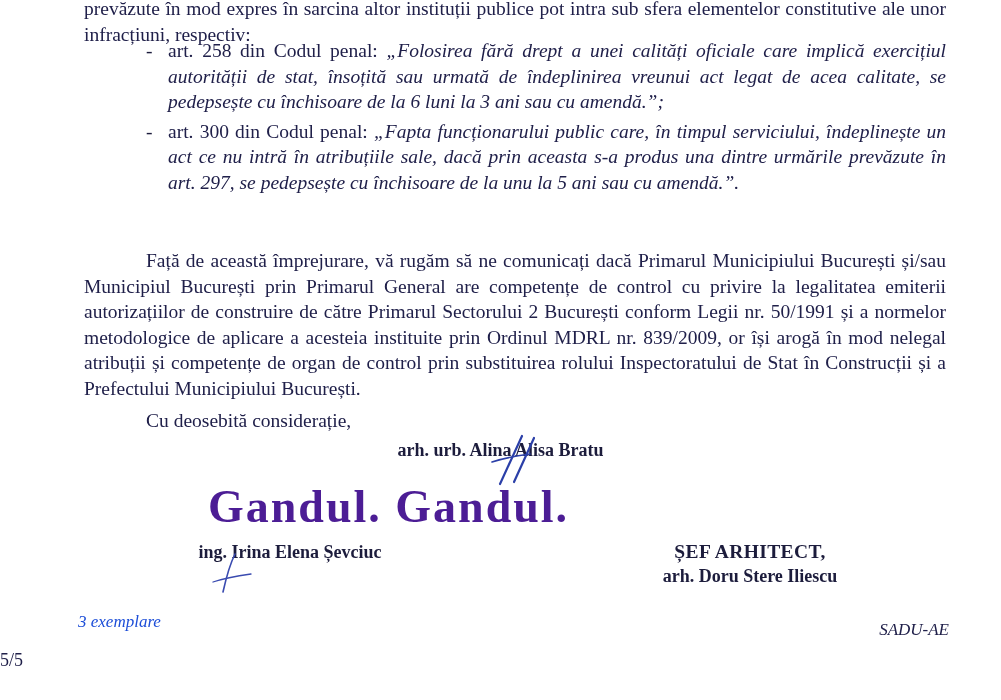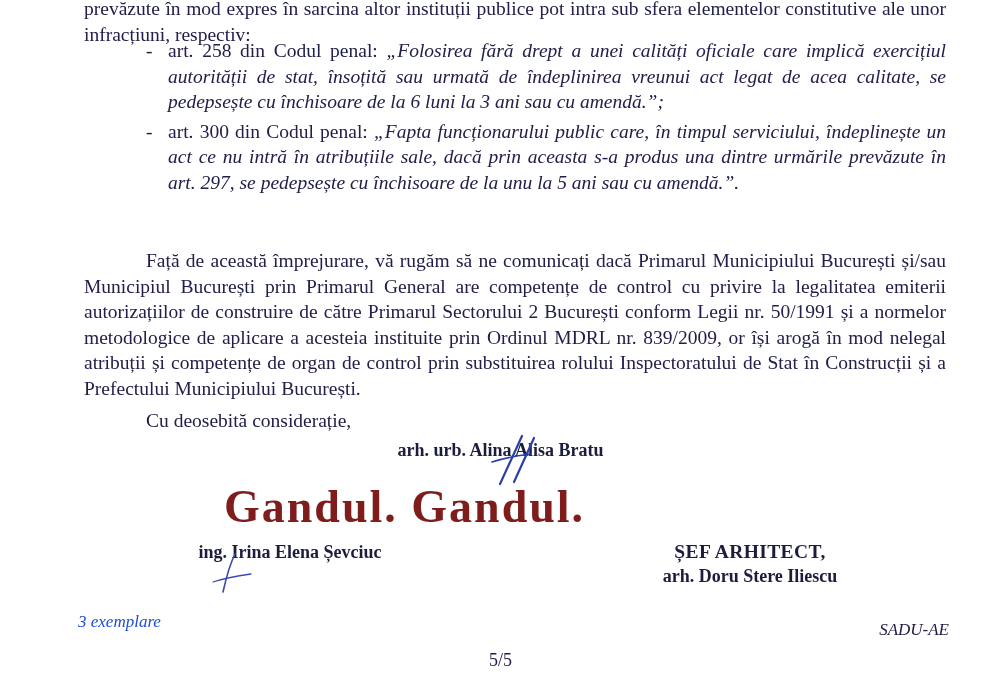--- a/index.html
+++ b/index.html
@@ -31,24 +31,24 @@
   }
   .wm-text {
     position: absolute;
     font-family: "Liberation Serif", serif;
     color: #e9d8d8;
     white-space: nowrap;
     font-weight: 700;
     letter-spacing: 2px;
   }
   .wm1 {
-    left: 224px;
+    left: 208px;
     top: 10px;
     font-size: 46px;
-    color: #7f1d1d;
+    color: #4c1d95;
   }
   .wm2 {
     left: 120px;
     top: 128px;
     font-size: 46px;
     color: #efdede;
   }
   .wm3 {
     left: 588px;
     top: 90px;
@@ -178,21 +178,20 @@
     top: 620px;
     font-size: 17px;
     font-style: italic;
     color: #20204a;
   }
   .page-number {
     position: absolute;
     left: 0;
     top: 650px;
     width: 1001px;
-    text-align: center;
     font-size: 18px;
     color: #20204a;
   }
 </style>
 </head>
 <body>
 
 <div class="page">
 
   <div class="watermark">

